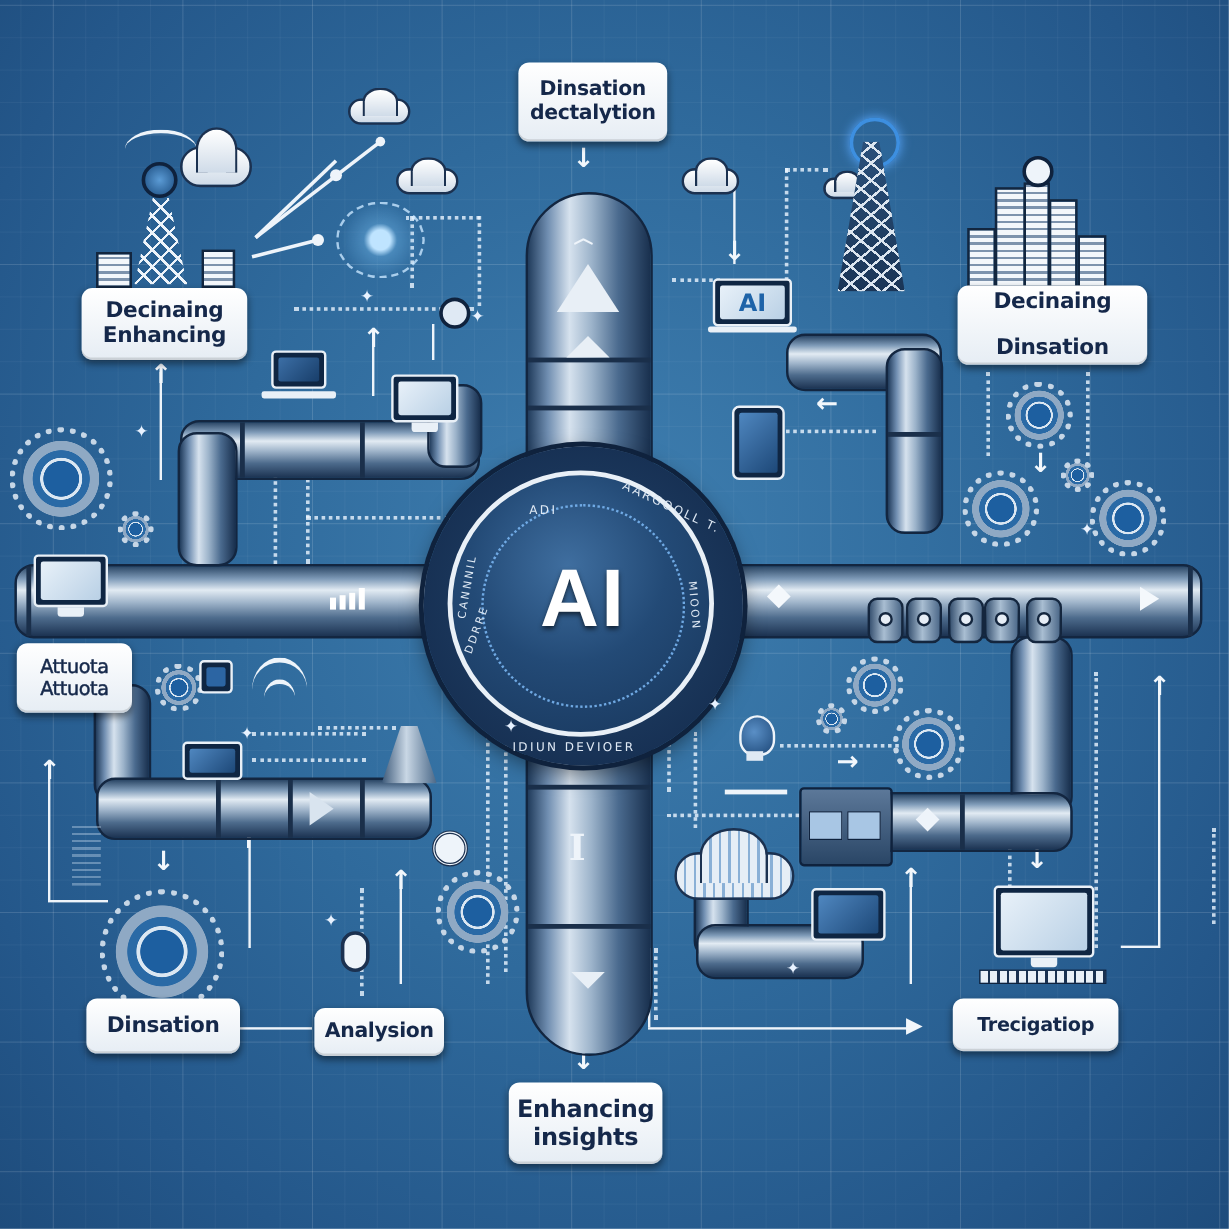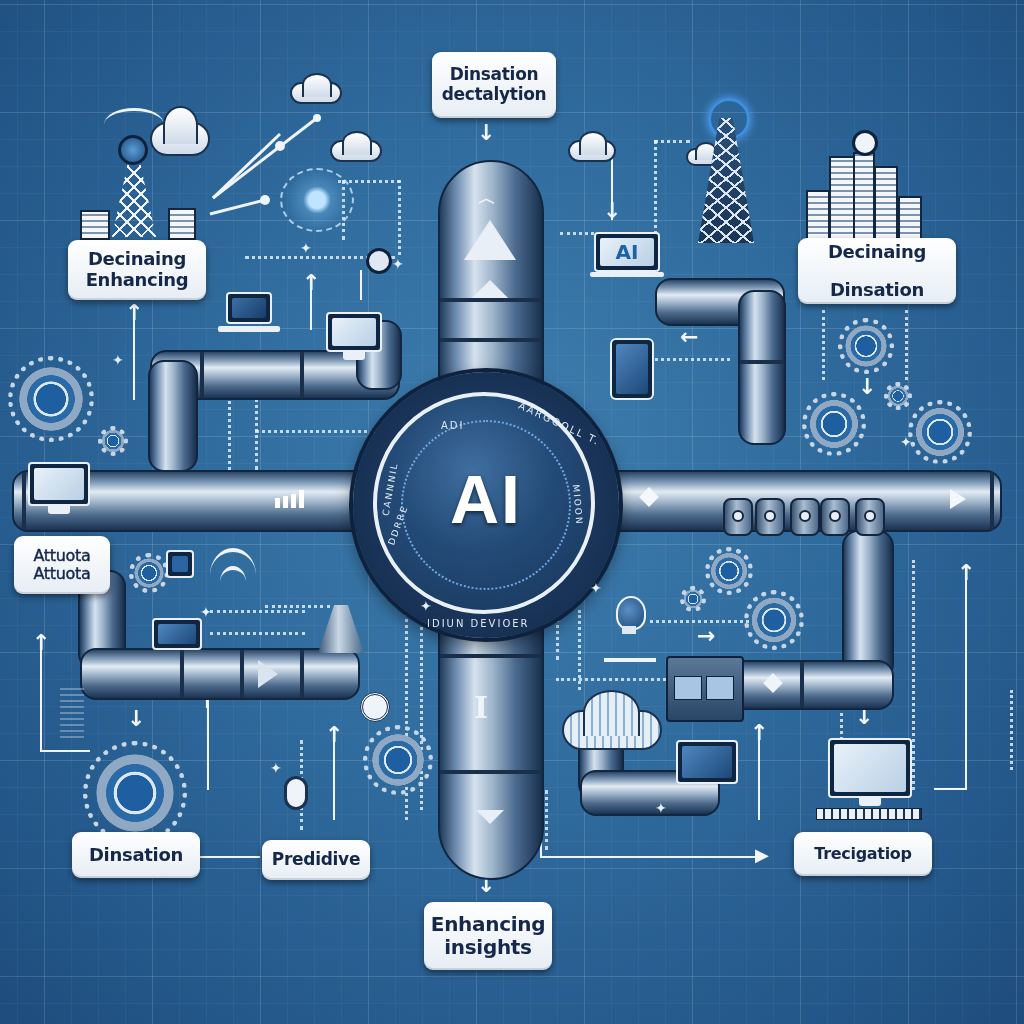--- a/index.html
+++ b/index.html
@@ -343,21 +343,21 @@
 <div class="label" style="left:14px;top:536px;width:96px;height:58px;font-size:16px;font-weight:normal;-webkit-text-stroke:0.4px #15284a;">
   <span>Attuota</span>
   <span>Attuota</span>
 </div>
 
 <div class="label" style="left:72px;top:832px;width:128px;height:46px;font-size:18px;text-align:right;">
   <span>Dinsation</span>
 </div>
 
 <div class="label" style="left:262px;top:840px;width:108px;height:40px;font-size:17px;">
-  <span>Predidive</span>
+  <span>Analysion</span>
 </div>
 
 <div class="label" style="left:424px;top:902px;width:128px;height:68px;font-size:20px;">
   <span>Enhancing</span>
   <span>insights</span>
 </div>
 
 <div class="label" style="left:794px;top:832px;width:138px;height:44px;font-size:16px;">
   <span>Trecigatiop</span>
 </div>

